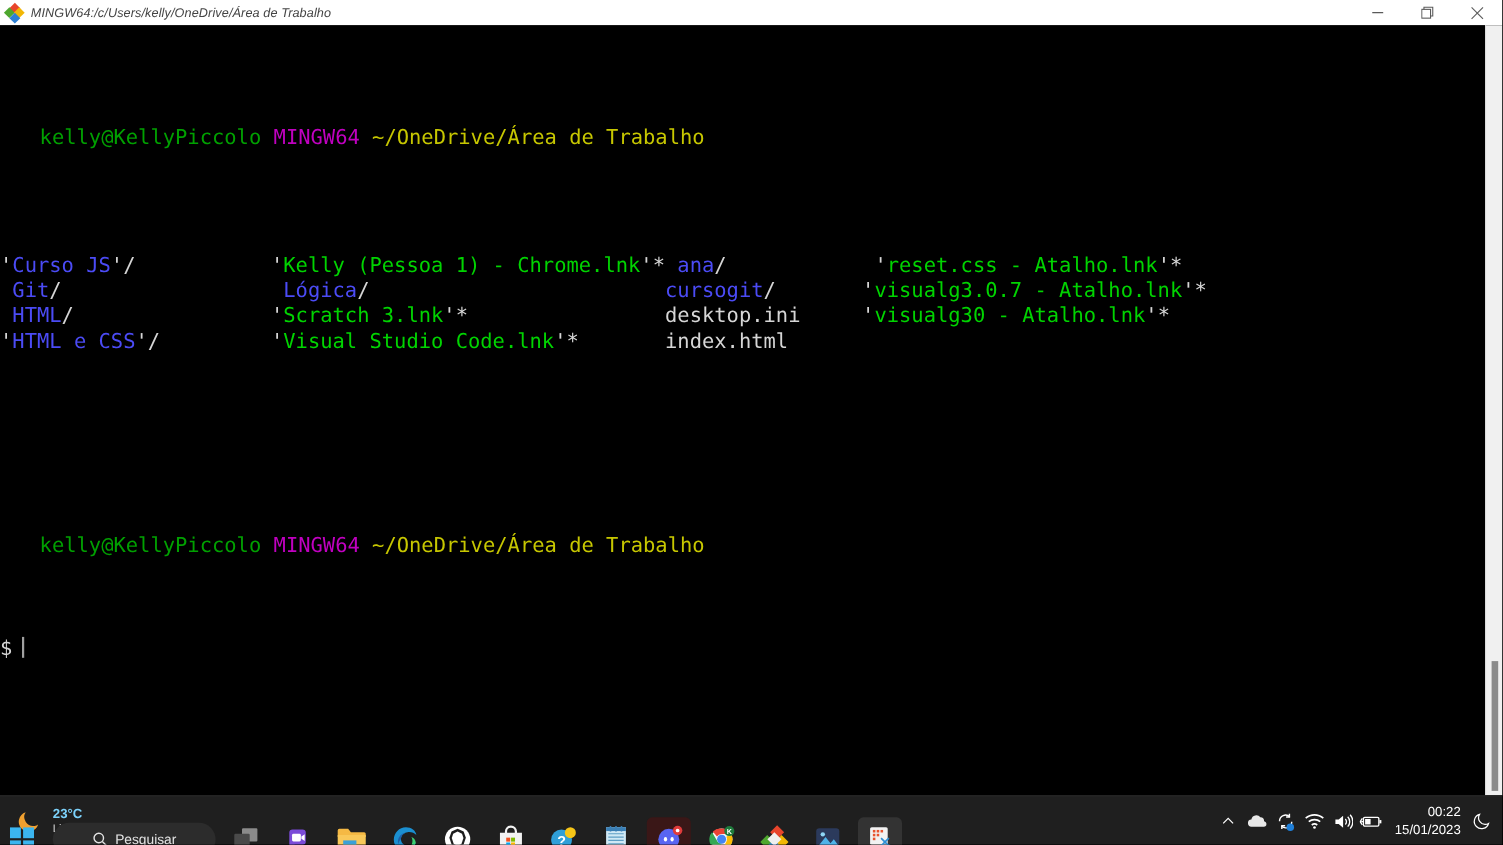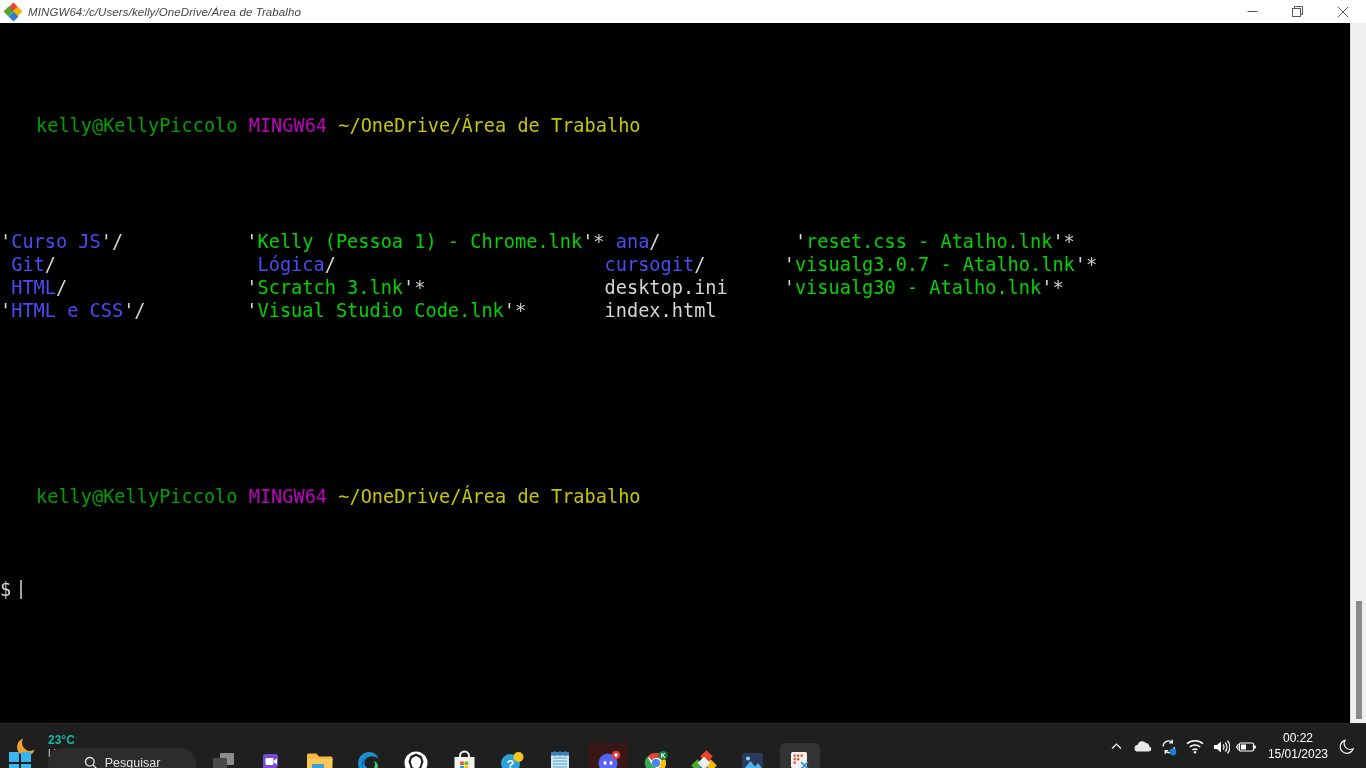--- a/index.html
+++ b/index.html
@@ -110,21 +110,21 @@
     background: #1f1f1f;
     border-top: 1px solid #2a2a2a;
     box-sizing: border-box;
   }
   
   #weather {
     position: absolute; left: 14px; top: 0; height: 45px;
     display: flex; align-items: center; gap: 9px;
   }
   #weather-text { line-height: 1.25; }
-  #weather-temp { font-size: 12px; color: #14b8a6; font-weight: bold; }
+  #weather-temp { font-size: 12px; color: #7dd3fc; font-weight: bold; }
   #weather-cond { font-size: 10px; color: #d6d6d6; }
 
   
   #tb-center {
     position: absolute; left: 0; top: 16px;
     width: 1084px; height: 45px;
     display: flex; align-items: center; 
     gap: 8px;
     pointer-events: none;
   }
@@ -163,21 +163,21 @@
     display: flex; align-items: center; gap: 0px;
     padding-right: 6px;
   }
   .tray-ic {
     width: 26px; height: 45px;
     display: flex; align-items: center; justify-content: center;
     color: #ffffff;
   }
   #clock {
     height: 45px; display: flex; flex-direction: column;
-    align-items: center; justify-content: center;
+    align-items: flex-end; justify-content: center;
     margin-left: 8px; margin-right: 4px;
     line-height: 1.28;
   }
   #clock-time, #clock-date { font-size: 12px; color: #ffffff; }
   #dnd-moon { width: 26px; height: 45px; display:flex; align-items:center; justify-content:center; margin-left: 2px;}
 </style>
 </head>
 <body>
 
 <div id="screen">

